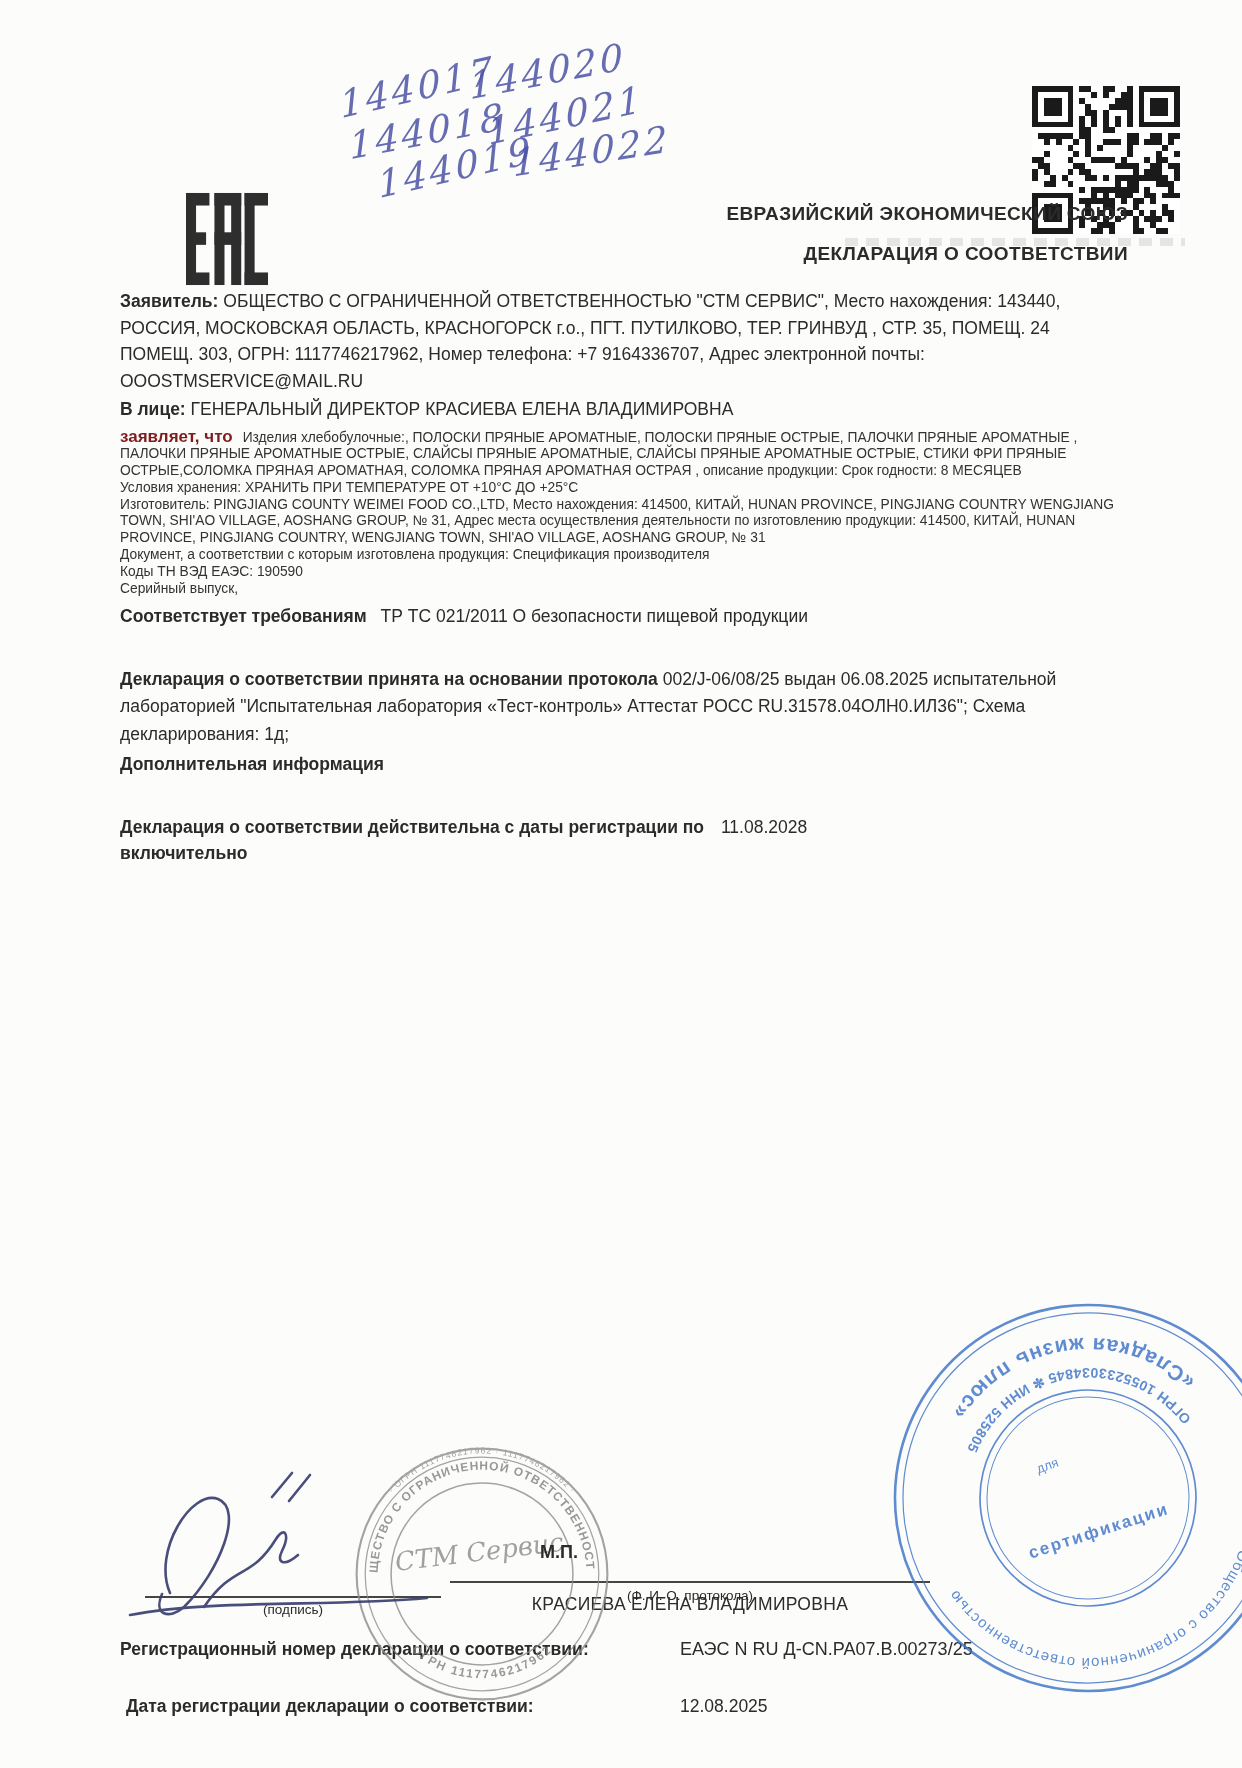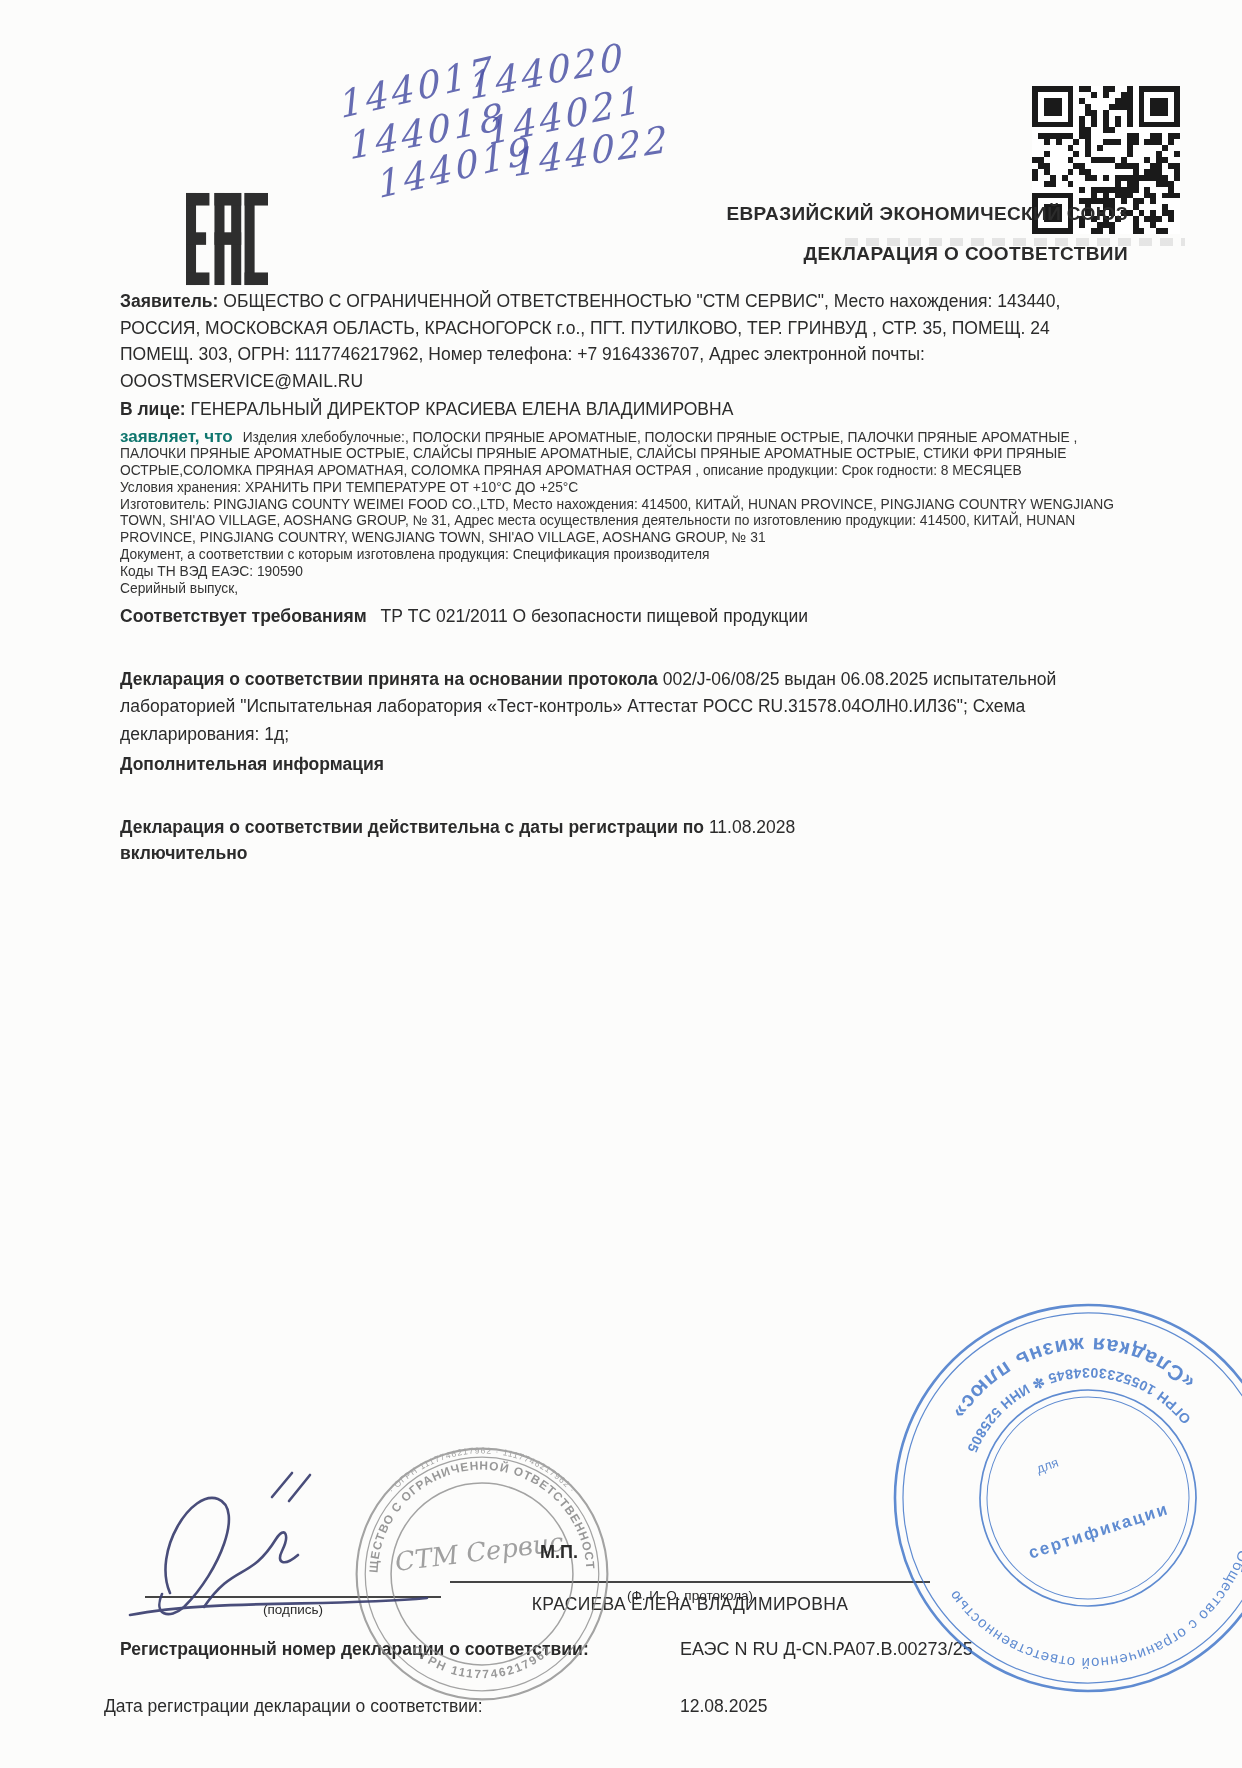--- a/index.html
+++ b/index.html
@@ -25,39 +25,39 @@
   .t-center{position:absolute;left:120px;width:1008px;text-align:right;
       font-weight:bold;font-size:19px;letter-spacing:.4px;}
   .title1{top:203px;}
   .title2{top:243px;}
 
   .content{position:absolute;left:120px;top:288px;width:1008px;font-size:17.5px;line-height:26.5px;}
   .content p{margin:0;}
   .content b{font-weight:700;}
   p.person{margin-top:2px;}
   p.declares{margin-top:6px;font-size:13.8px;line-height:16.8px;color:#333;}
-  p.declares .lead{font-size:17px;font-weight:700;color:#0f766e;padding-right:10px;}
+  p.declares .lead{font-size:17px;font-weight:700;color:#7f1d1d;padding-right:10px;}
   p.compliance{margin-top:6px;}
   p.compliance span{margin-left:14px;}
   p.basis{margin-top:36px;line-height:27.5px;}
   p.additional{margin-top:3px;font-weight:700;}
   p.validity{margin-top:36px;font-weight:700;}
-  p.validity .date{font-weight:400;}
+  p.validity .date{font-weight:400;margin-left:12px;}
 
   
   .abs{position:absolute;}
   .mp{left:540px;top:1542px;font-size:18px;font-weight:700;z-index:5;}
   .sig-line{left:145px;top:1596px;width:296px;height:2px;background:#454545;}
   .sig-cap{left:145px;top:1602px;width:296px;text-align:center;font-size:13.5px;}
   .name{left:450px;top:1550px;width:480px;text-align:center;font-size:17.5px;letter-spacing:.3px;margin-top:44px;}
   .name-line{left:450px;top:1581px;width:480px;height:2px;background:#454545;}
   .name-cap{left:450px;top:1588px;width:480px;text-align:center;font-size:13.5px;}
   .reg-label{left:120px;top:1639px;font-size:17.5px;font-weight:700;}
   .reg-value{left:680px;top:1639px;font-size:18px;}
-  .date-label{left:104px;top:1696px;font-size:17.5px;font-weight:400;}
+  .date-label{left:126px;top:1696px;font-size:17.5px;font-weight:700;}
   .date-value{left:680px;top:1696px;font-size:17.5px;}
 
   .signature{left:122px;top:1455px;width:330px;height:175px;z-index:4;}
   .stamp-gray{left:348px;top:1440px;width:268px;height:268px;opacity:.8;z-index:2;}
   .stamp-blue{left:888px;top:1298px;width:400px;height:400px;opacity:.82;z-index:3;}
 </style>
 </head>
 <body>
 
 <div class="page">

